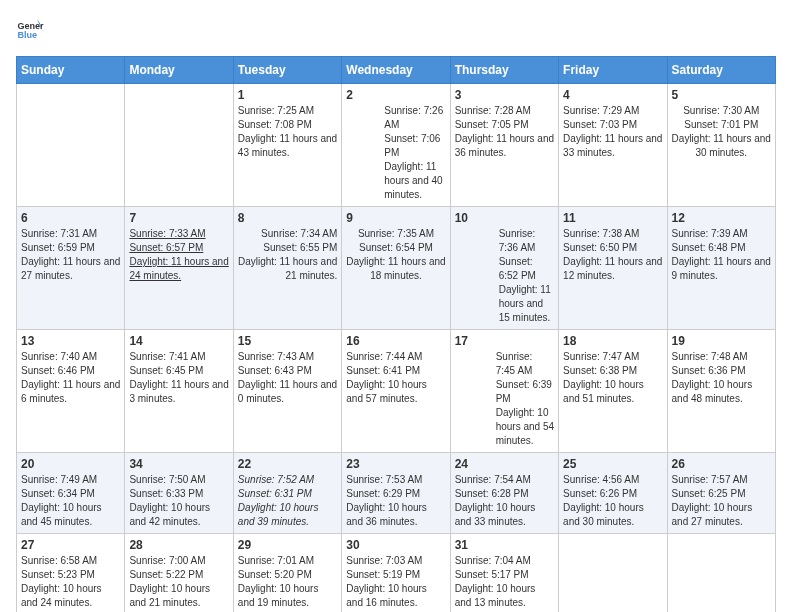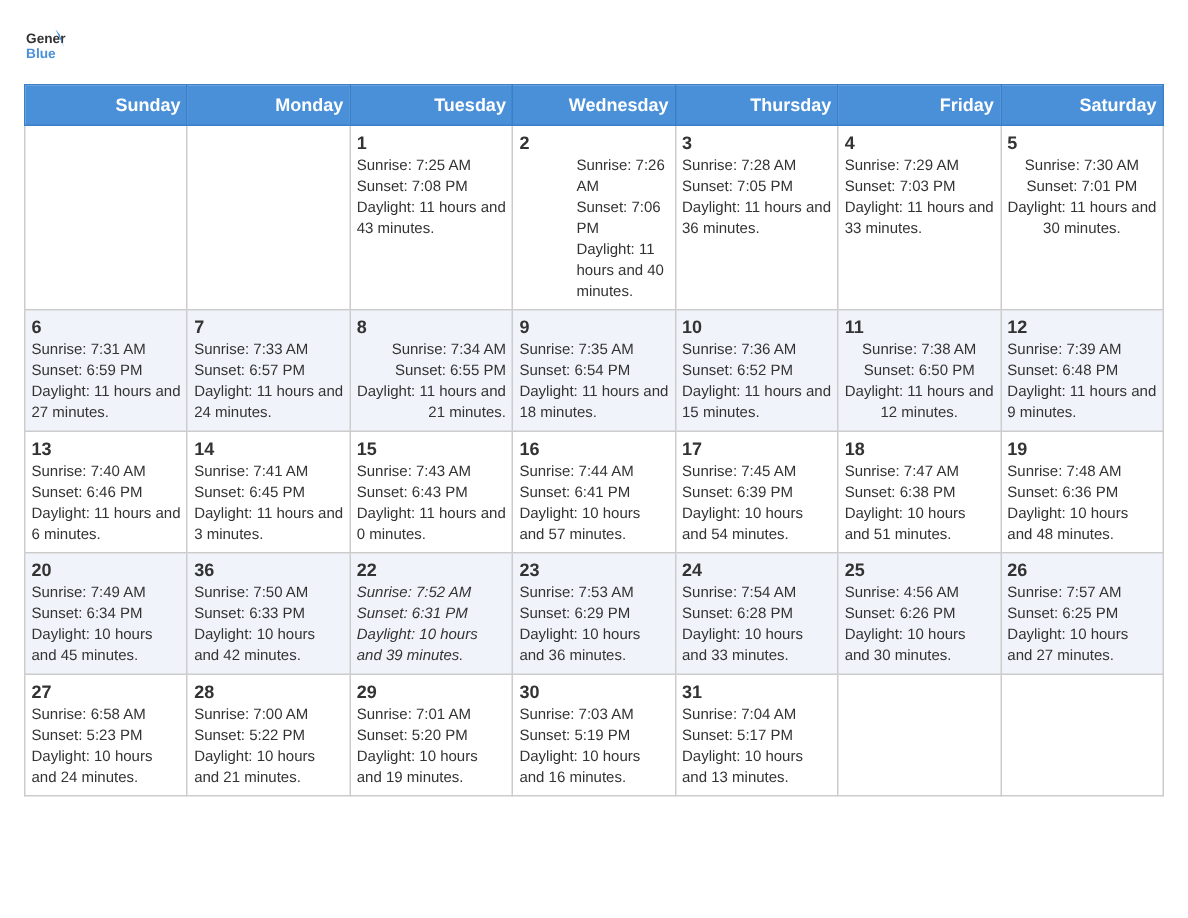--- a/index.html
+++ b/index.html
@@ -41,21 +41,21 @@
       width: 100%;
       border-collapse: collapse;
       table-layout: fixed;
     }
     th {
       background-color: #4a90d9;
       color: #fff;
       font-size: 12px;
       font-weight: bold;
       padding: 6px 4px;
-      text-align: right;
+      text-align: left;
       border: 1px solid #3a80c9;
     }
     td {
       vertical-align: top;
       border: 1px solid #ccc;
       padding: 4px;
       min-height: 80px;
       font-size: 10px;
       color: #333;
       background: #fff;
@@ -159,45 +159,45 @@
       </tr>
       <tr>
         <td>
           <span class="day-num">6</span>
           <div class="day-info" style="white-space: pre-line;">Sunrise: 7:31 AM
 Sunset: 6:59 PM
 Daylight: 11 hours and 27 minutes.</div>
         </td>
         <td>
           <span class="day-num">7</span>
-          <div class="day-info" style="white-space: pre-line;">Sunrise: 7:33 AM
+          <div class="day-info" style="white-space: pre-line; text-decoration: underline;">Sunrise: 7:33 AM
 Sunset: 6:57 PM
 Daylight: 11 hours and 24 minutes.</div>
         </td>
         <td>
           <span class="day-num">8</span>
           <div class="day-info" style="white-space: pre-line; text-align: right;">Sunrise: 7:34 AM
 Sunset: 6:55 PM
 Daylight: 11 hours and 21 minutes.</div>
         </td>
         <td>
           <span class="day-num">9</span>
-          <div class="day-info" style="white-space: pre-line;">Sunrise: 7:35 AM
+          <div class="day-info" style="white-space: pre-line; text-align: center;">Sunrise: 7:35 AM
 Sunset: 6:54 PM
 Daylight: 11 hours and 18 minutes.</div>
         </td>
         <td>
           <span class="day-num">10</span>
-          <div class="day-info" style="white-space: pre-line;">Sunrise: 7:36 AM
+          <div class="day-info" style="white-space: pre-line; margin-left: 44px;">Sunrise: 7:36 AM
 Sunset: 6:52 PM
 Daylight: 11 hours and 15 minutes.</div>
         </td>
         <td>
           <span class="day-num">11</span>
-          <div class="day-info" style="white-space: pre-line; text-align: center;">Sunrise: 7:38 AM
+          <div class="day-info" style="white-space: pre-line;">Sunrise: 7:38 AM
 Sunset: 6:50 PM
 Daylight: 11 hours and 12 minutes.</div>
         </td>
         <td>
           <span class="day-num">12</span>
           <div class="day-info" style="white-space: pre-line;">Sunrise: 7:39 AM
 Sunset: 6:48 PM
 Daylight: 11 hours and 9 minutes.</div>
         </td>
       </tr>
@@ -221,21 +221,21 @@
 Daylight: 11 hours and 0 minutes.</div>
         </td>
         <td>
           <span class="day-num">16</span>
           <div class="day-info" style="white-space: pre-line;">Sunrise: 7:44 AM
 Sunset: 6:41 PM
 Daylight: 10 hours and 57 minutes.</div>
         </td>
         <td>
           <span class="day-num">17</span>
-          <div class="day-info" style="white-space: pre-line;">Sunrise: 7:45 AM
+          <div class="day-info" style="white-space: pre-line; margin-left: 41px;">Sunrise: 7:45 AM
 Sunset: 6:39 PM
 Daylight: 10 hours and 54 minutes.</div>
         </td>
         <td>
           <span class="day-num">18</span>
           <div class="day-info" style="white-space: pre-line;">Sunrise: 7:47 AM
 Sunset: 6:38 PM
 Daylight: 10 hours and 51 minutes.</div>
         </td>
         <td>
@@ -246,21 +246,21 @@
         </td>
       </tr>
       <tr>
         <td>
           <span class="day-num">20</span>
           <div class="day-info" style="white-space: pre-line;">Sunrise: 7:49 AM
 Sunset: 6:34 PM
 Daylight: 10 hours and 45 minutes.</div>
         </td>
         <td>
-          <span class="day-num">36</span>
+          <span class="day-num">34</span>
           <div class="day-info" style="white-space: pre-line;">Sunrise: 7:50 AM
 Sunset: 6:33 PM
 Daylight: 10 hours and 42 minutes.</div>
         </td>
         <td>
           <span class="day-num">22</span>
           <div class="day-info" style="white-space: pre-line; font-style: italic;">Sunrise: 7:52 AM
 Sunset: 6:31 PM
 Daylight: 10 hours and 39 minutes.</div>
         </td>

